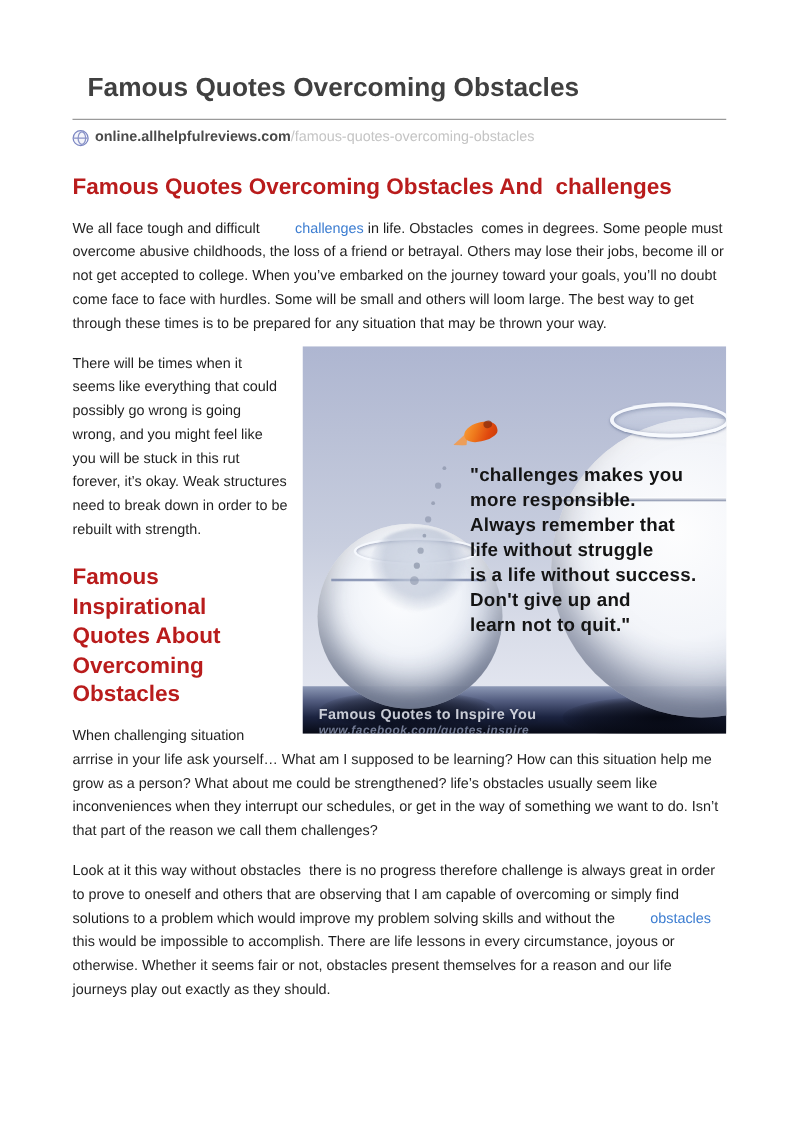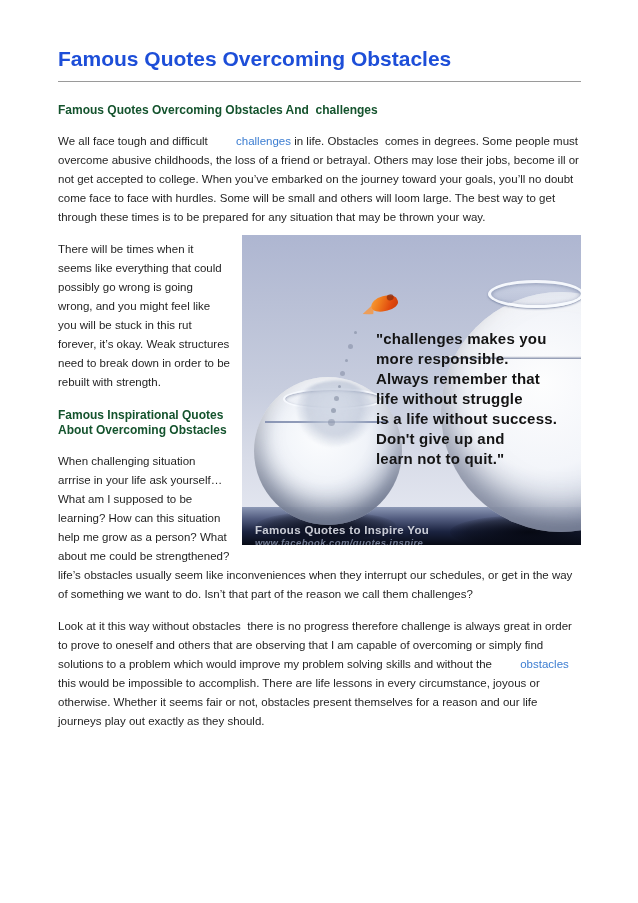--- a/index.html
+++ b/index.html
@@ -8,22 +8,22 @@
     width: 638px; height: 903px;
     background: #ffffff;
     font-family: "Liberation Sans", sans-serif;
     color: #1f1f1f;
     overflow: hidden;
   }
   .page { position: relative; width: 638px; height: 903px; background: #fff; }
   .content { padding: 47px 57px 0 58px; width: 638px; }
 
   h1.page-title {
-    margin: 0; font-size: 21px; font-weight: bold;
-    color: #1d4ed8; letter-spacing: 0;
+    margin: 12px; font-size: 21px; font-weight: bold;
+    color: #404040; letter-spacing: 0;
   }
   hr.title-rule { border: none; border-top: 1px solid #9a9a9a; margin: 10px 0 7px 0; }
 
   .source-row { display: flex; align-items: center; font-size: 11.5px; line-height: 14px; }
   .globe-icon {
     width: 13px; height: 13px; border-radius: 50%;
     border: 1.5px solid #7b86c2; position: relative; margin-right: 5px; flex: 0 0 auto;
     background: #f4f5fb;
   }
   .globe-icon::before {
@@ -32,21 +32,21 @@
   }
   .globe-icon::after {
     content: ""; position: absolute; left: 0; right: 0; top: 50%; margin-top: -0.5px;
     height: 1px; background: #8a93c8;
   }
   .source-domain { font-weight: bold; color: #4a4a4a; white-space: pre; }
   .source-path { color: #c4c4c4; white-space: pre; }
 
   .article { width: 523px; }
   h2.article-heading {
-    font-size: 12px; font-weight: bold; color: #14532d;
+    font-size: 18px; font-weight: bold; color: #b91c1c;
     margin: 21px 0 0 0; line-height: 1.3; white-space: pre-wrap;
   }
   h2.inspo-heading { margin-top: 16px; }
   .article p {
     font-size: 11.5px; line-height: 19px; margin: 13px 0 0 0;
     color: #1f1f1f; white-space: pre-wrap;
   }
   .article a.inline-link { color: #3c7dd1; text-decoration: none; margin-left: 25px; }
 
   
@@ -156,20 +156,25 @@
 </style>
 </head>
 <body>
 
 <div class="page">
   <div class="content">
 
     <h1 class="page-title">Famous Quotes Overcoming Obstacles</h1>
     <hr class="title-rule">
 
+    <div class="source-row">
+      <span class="globe-icon"></span>
+      <span class="source-domain">online.allhelpfulreviews.com</span>
+      <span class="source-path">/famous-quotes-overcoming-obstacles</span>
+    </div>
 
     <div class="article">
 
       <h2 class="article-heading">Famous Quotes Overcoming Obstacles And  challenges</h2>
 
       <p><span>We all face tough and difficult </span><a href="#" class="inline-link">challenges</a><span> in life. Obstacles  comes in degrees. Some people must overcome abusive childhoods, the loss of a friend or betrayal. Others may lose their jobs, become ill or not get accepted to college. When you’ve embarked on the journey toward your goals, you’ll no doubt come face to face with hurdles. Some will be small and others will loom large. The best way to get through these times is to be prepared for any situation that may be thrown your way.</span></p>
 
       <div class="figure">
         <div class="fig-sky"></div>
         <div class="fig-table"></div>

